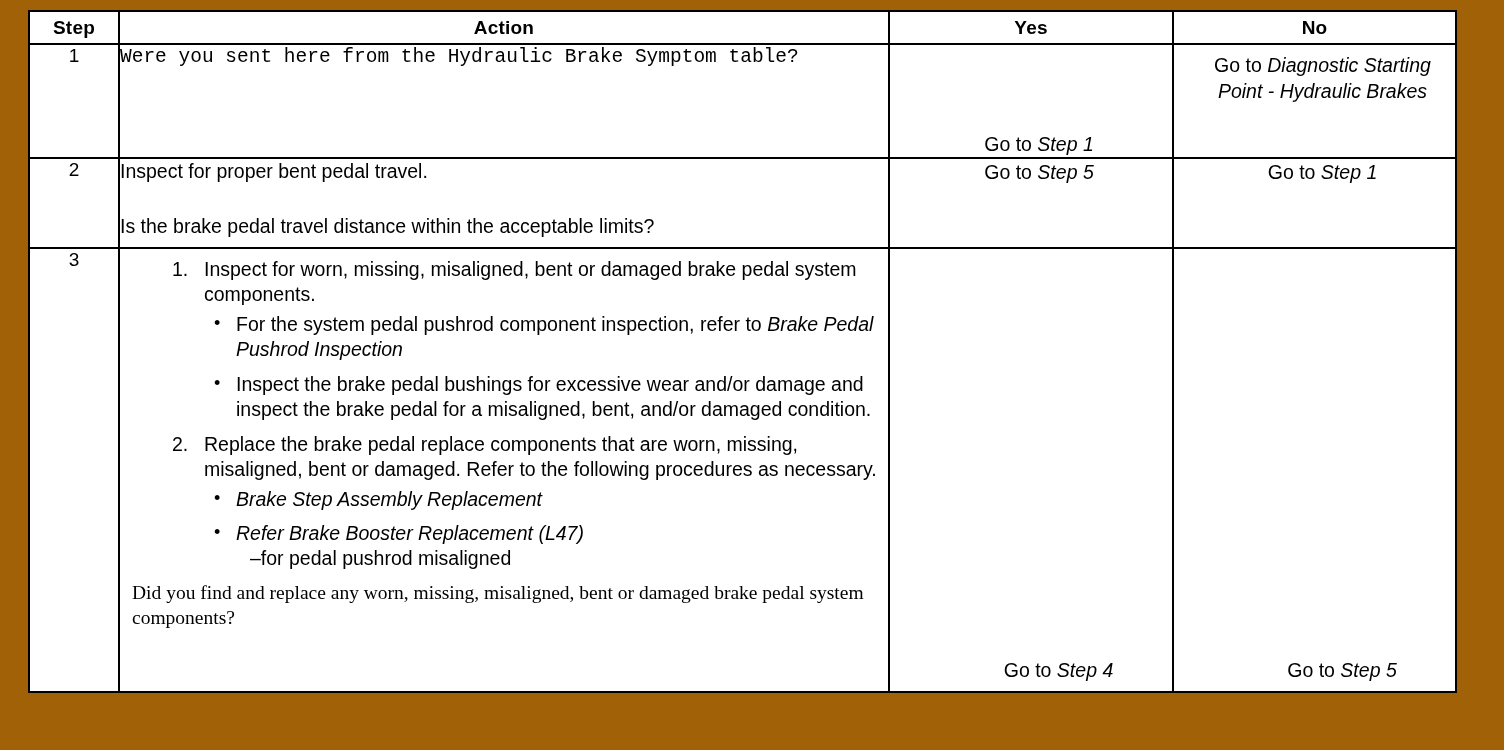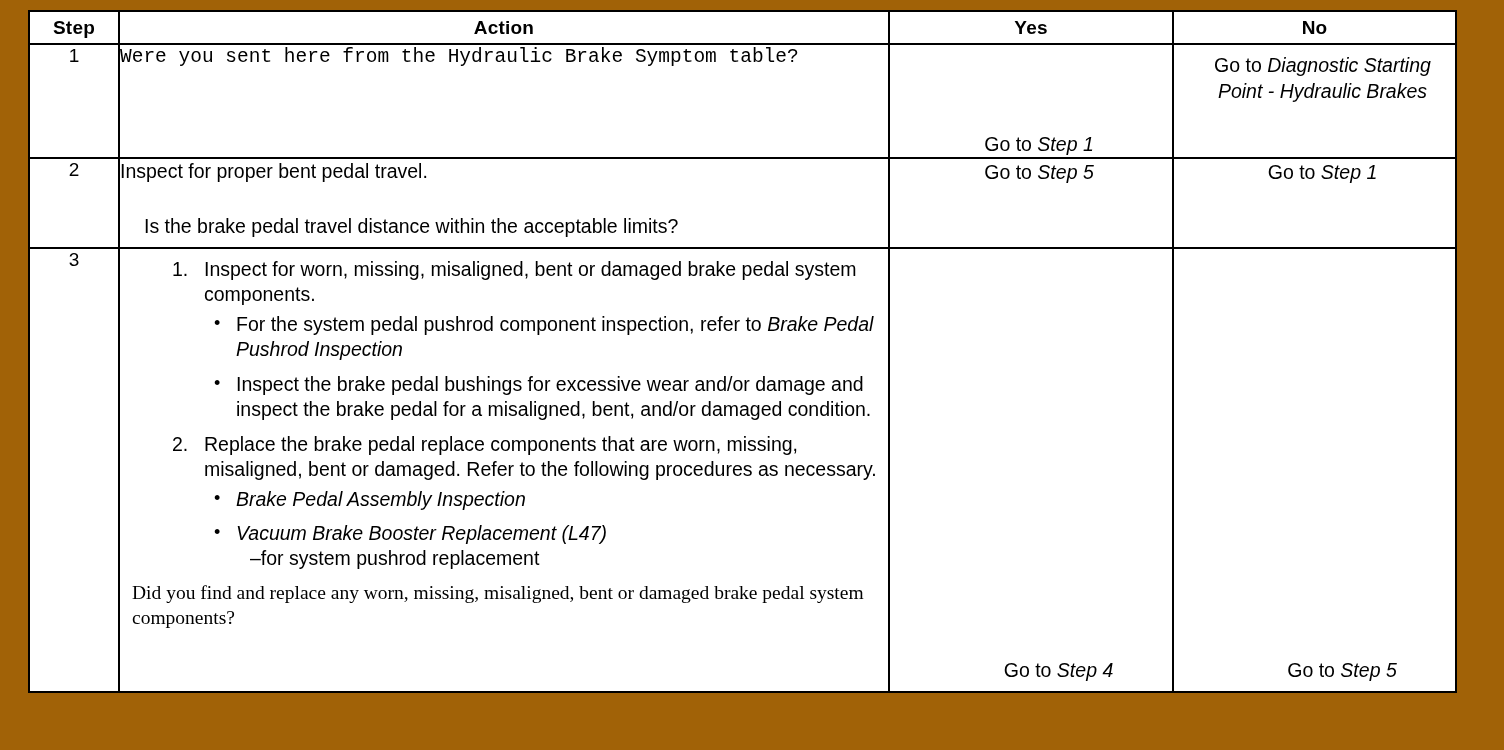--- a/index.html
+++ b/index.html
@@ -88,21 +88,21 @@
   .r1 .no-cell {
     vertical-align: top;
     padding-top: 7px;
     padding-bottom: 0;
     line-height: 26px;
   }
 
   
   .r2 .action-cell { height: 88px; position: relative; }
   .r2 .line-a { display:block; }
-  .r2 .line-b { display:block; margin-top: 30px; padding-left: 24px; }
+  .r2 .line-b { display:block; margin-top: 30px; }
 
   
   .r3 .action-cell {
     height: 430px;
     padding: 8px 10px 4px 12px;
   }
   .r3 .ans-cell { vertical-align: bottom; padding-bottom: 8px; padding-left: 39px; }
 
   
   ol.proc {
@@ -213,26 +213,26 @@
                 </li>
               </ul>
             </li>
 
             <li>
               <span class="num">2.</span>
               <span>Replace the brake pedal replace components that are worn, missing, misaligned, bent or damaged. Refer to the following procedures as necessary.</span>
               <ul class="sub tight">
                 <li>
                   <span class="dot">•</span>
-                  <span class="ital">Brake Pedal Assembly Inspection</span>
-                </li>
-                <li>
-                  <span class="dot">•</span>
-                  <span class="ital">Vacuum Brake Booster Replacement (L47)</span>
-                  <span class="subnote">–for system pushrod replacement</span>
+                  <span class="ital">Brake Step Assembly Replacement</span>
+                </li>
+                <li>
+                  <span class="dot">•</span>
+                  <span class="ital">Refer Brake Booster Replacement (L47)</span>
+                  <span class="subnote">–for pedal pushrod misaligned</span>
                 </li>
               </ul>
             </li>
 
           </ol>
           <div class="final-q">Did you find and replace any worn, missing, misaligned, bent or damaged brake pedal system components?</div>
         </td>
         <td class="ans-cell">
           <span class="ans-block"><span>Go to </span><span class="ital">Step 4</span></span>
         </td>

